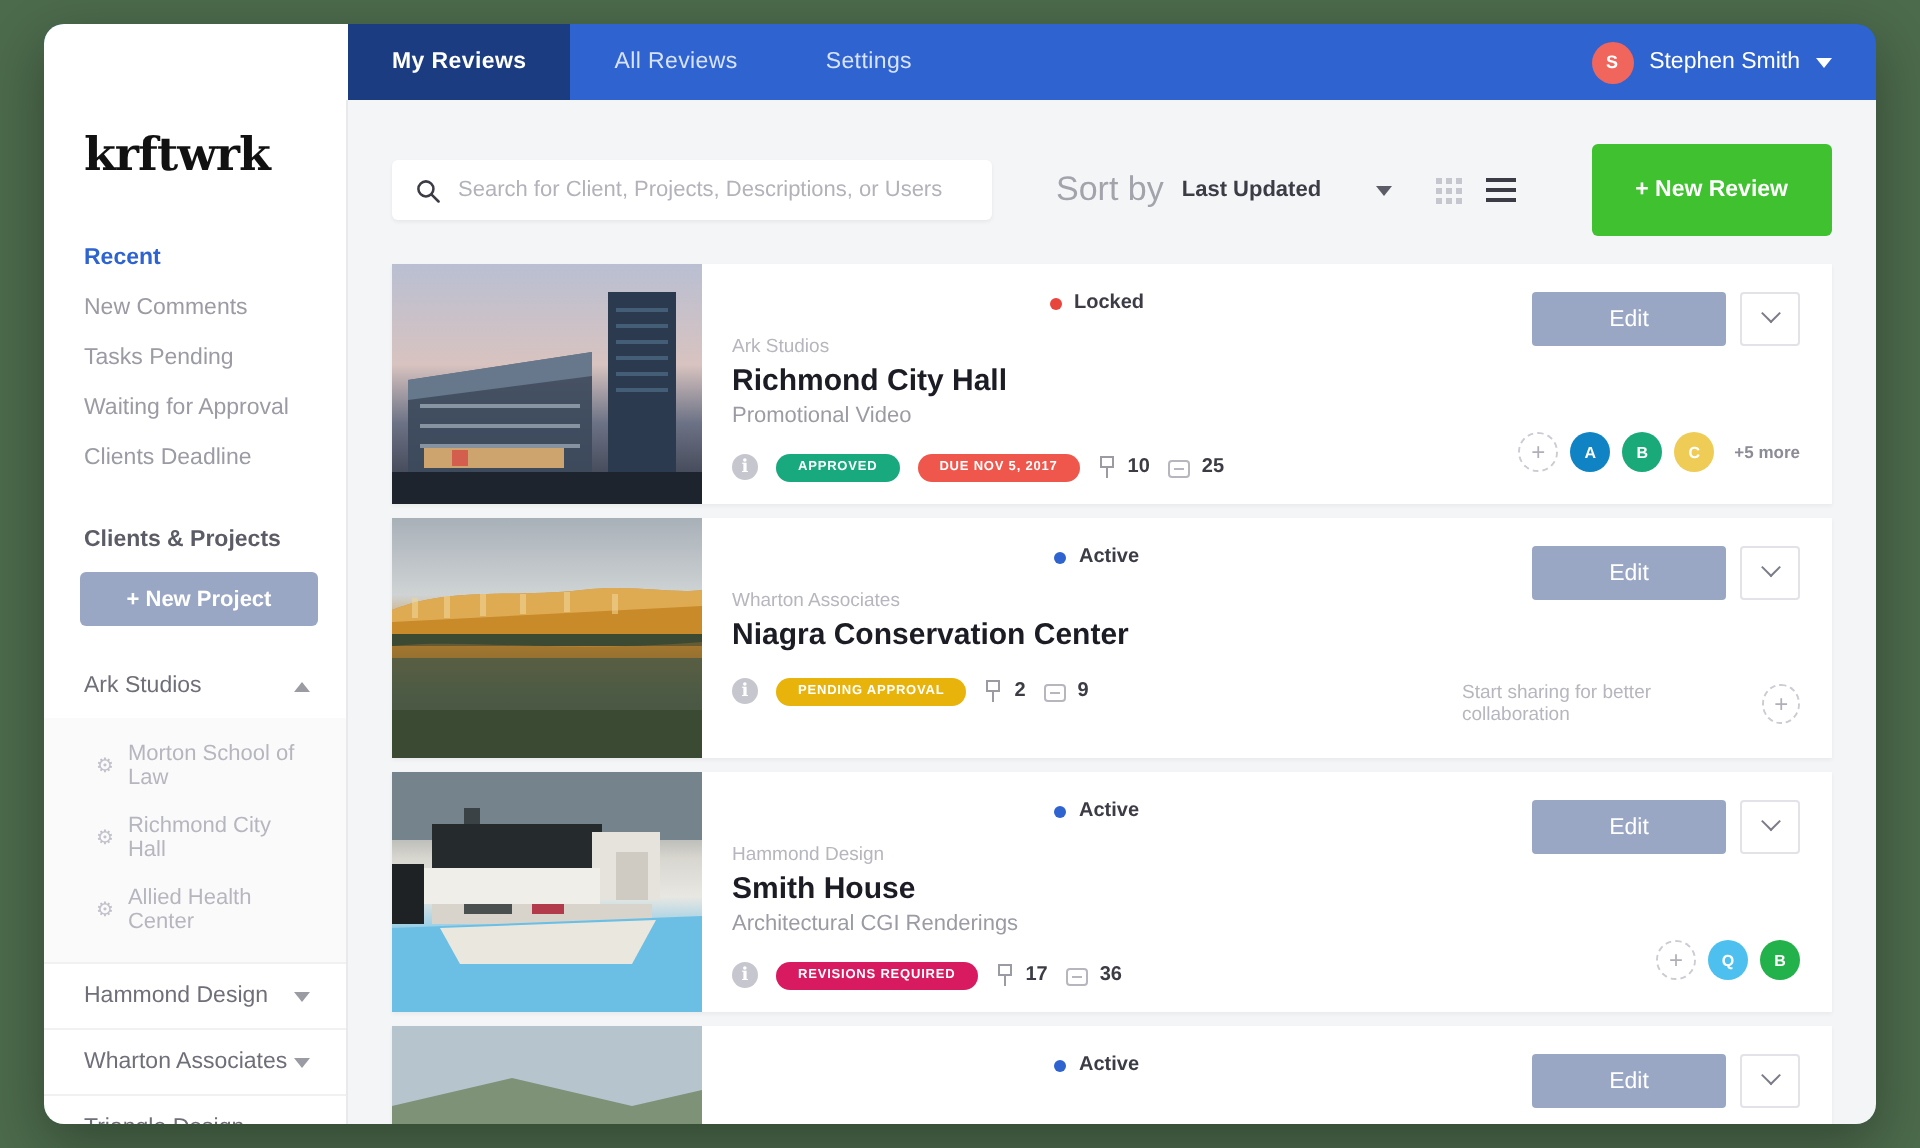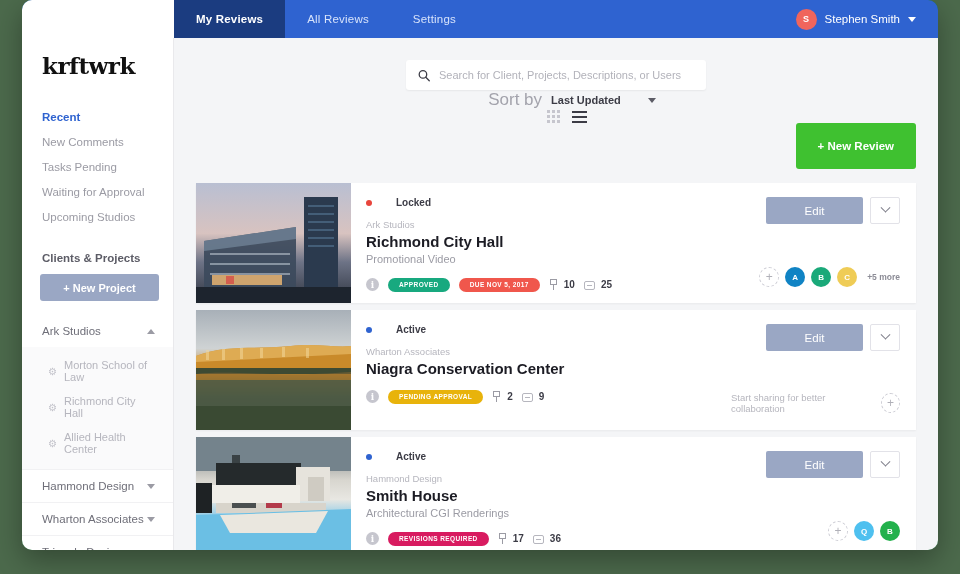--- a/index.html
+++ b/index.html
@@ -4,21 +4,21 @@
 <style>
   * { box-sizing: border-box; margin: 0; padding: 0; }
   html, body {
     width: 960px; height: 574px;
     font-family: "Liberation Sans", sans-serif;
     background: #4c6a4c;
     overflow: hidden;
   }
   #app-window {
     position: absolute;
-    left: 22px; top: 0;
+    left: 22px; top: 12px;
     width: 916px; height: 550px;
     background: #15803d;
     border-radius: 10px;
     overflow: hidden;
     box-shadow: 0 10px 28px rgba(0,0,0,0.32);
     display: flex;
     flex-direction: column;
   }
   
   .topbar {
@@ -134,21 +134,20 @@
   .main {
     flex: 1 1 auto;
     background: #f4f5f7;
     overflow: hidden;
     position: relative;
   }
   .toolbar {
     display: flex; align-items: center;
     padding: 22px 22px 0 22px;
     gap: 0;
-    flex-direction: column;
   }
   .search-box {
     width: 300px; height: 30px;
     background: #ffffff;
     border-radius: 3px;
     display: flex; align-items: center;
     gap: 9px;
     padding: 0 12px;
     box-shadow: 0 1px 2px rgba(0,0,0,.06);
   }
@@ -198,21 +197,21 @@
     display: flex;
     box-shadow: 0 1px 2px rgba(0,0,0,.05);
     overflow: hidden;
   }
   .thumb { width: 155px; flex: 0 0 155px; position: relative; overflow: hidden; }
   .thumb-1 { background: linear-gradient(180deg,#b9bfd2 0%,#d8c3c0 42%,#6d7386 66%,#2e3440 100%); }
   .thumb-2 { background: linear-gradient(180deg,#a8b0b8 0%,#cfd3d4 32%,#c98a2a 52%,#4a5537 74%,#3b4a33 100%); }
   .thumb-3 { background: linear-gradient(180deg,#5f6a70 0%,#d8d6cf 36%,#e8e7e2 52%,#79c4e8 70%,#4aa3d6 100%); }
   .thumb-4 { background: linear-gradient(180deg,#9fb0bd 0%,#cdd7dc 40%,#6f8a6a 70%,#4d6b55 100%); }
   .card-info { flex: 1 1 auto; padding: 14px 0 0 15px; min-width: 0; }
-  .status-row { display: flex; align-items: center; gap: 24px; }
+  .status-row { display: flex; align-items: center; gap: 6px; justify-content: center; }
   .dot { width: 6px; height: 6px; border-radius: 50%; }
   .status-text { font-size: 10px; font-weight: bold; color: #3c3c46; }
   .client-name { font-size: 9.5px; color: #b6b6be; margin-top: 11px; }
   .project-title { font-size: 15px; font-weight: bold; color: #1c1c24; margin-top: 3px; }
   .project-sub { font-size: 11px; color: #9b9ba4; margin-top: 3px; }
   .meta-row { display: flex; align-items: center; gap: 9px; margin-top: 13px; }
   .info-icon {
     width: 13px; height: 13px; border-radius: 50%;
     background: #c6c6ce; color: #fff;
     font-size: 9px; font-weight: bold;
@@ -333,21 +332,21 @@
         <div class="nav-item">
           <span>New Comments</span>
         </div>
         <div class="nav-item">
           <span>Tasks Pending</span>
         </div>
         <div class="nav-item">
           <span>Waiting for Approval</span>
         </div>
         <div class="nav-item">
-          <span>Upcoming Studios</span>
+          <span>Clients Deadline</span>
         </div>
       </div>
 
       <div class="section-title">Clients &amp; Projects</div>
 
       <div class="new-project-btn">
         <span>+  New Project</span>
       </div>
 
       <div class="client-row first">

